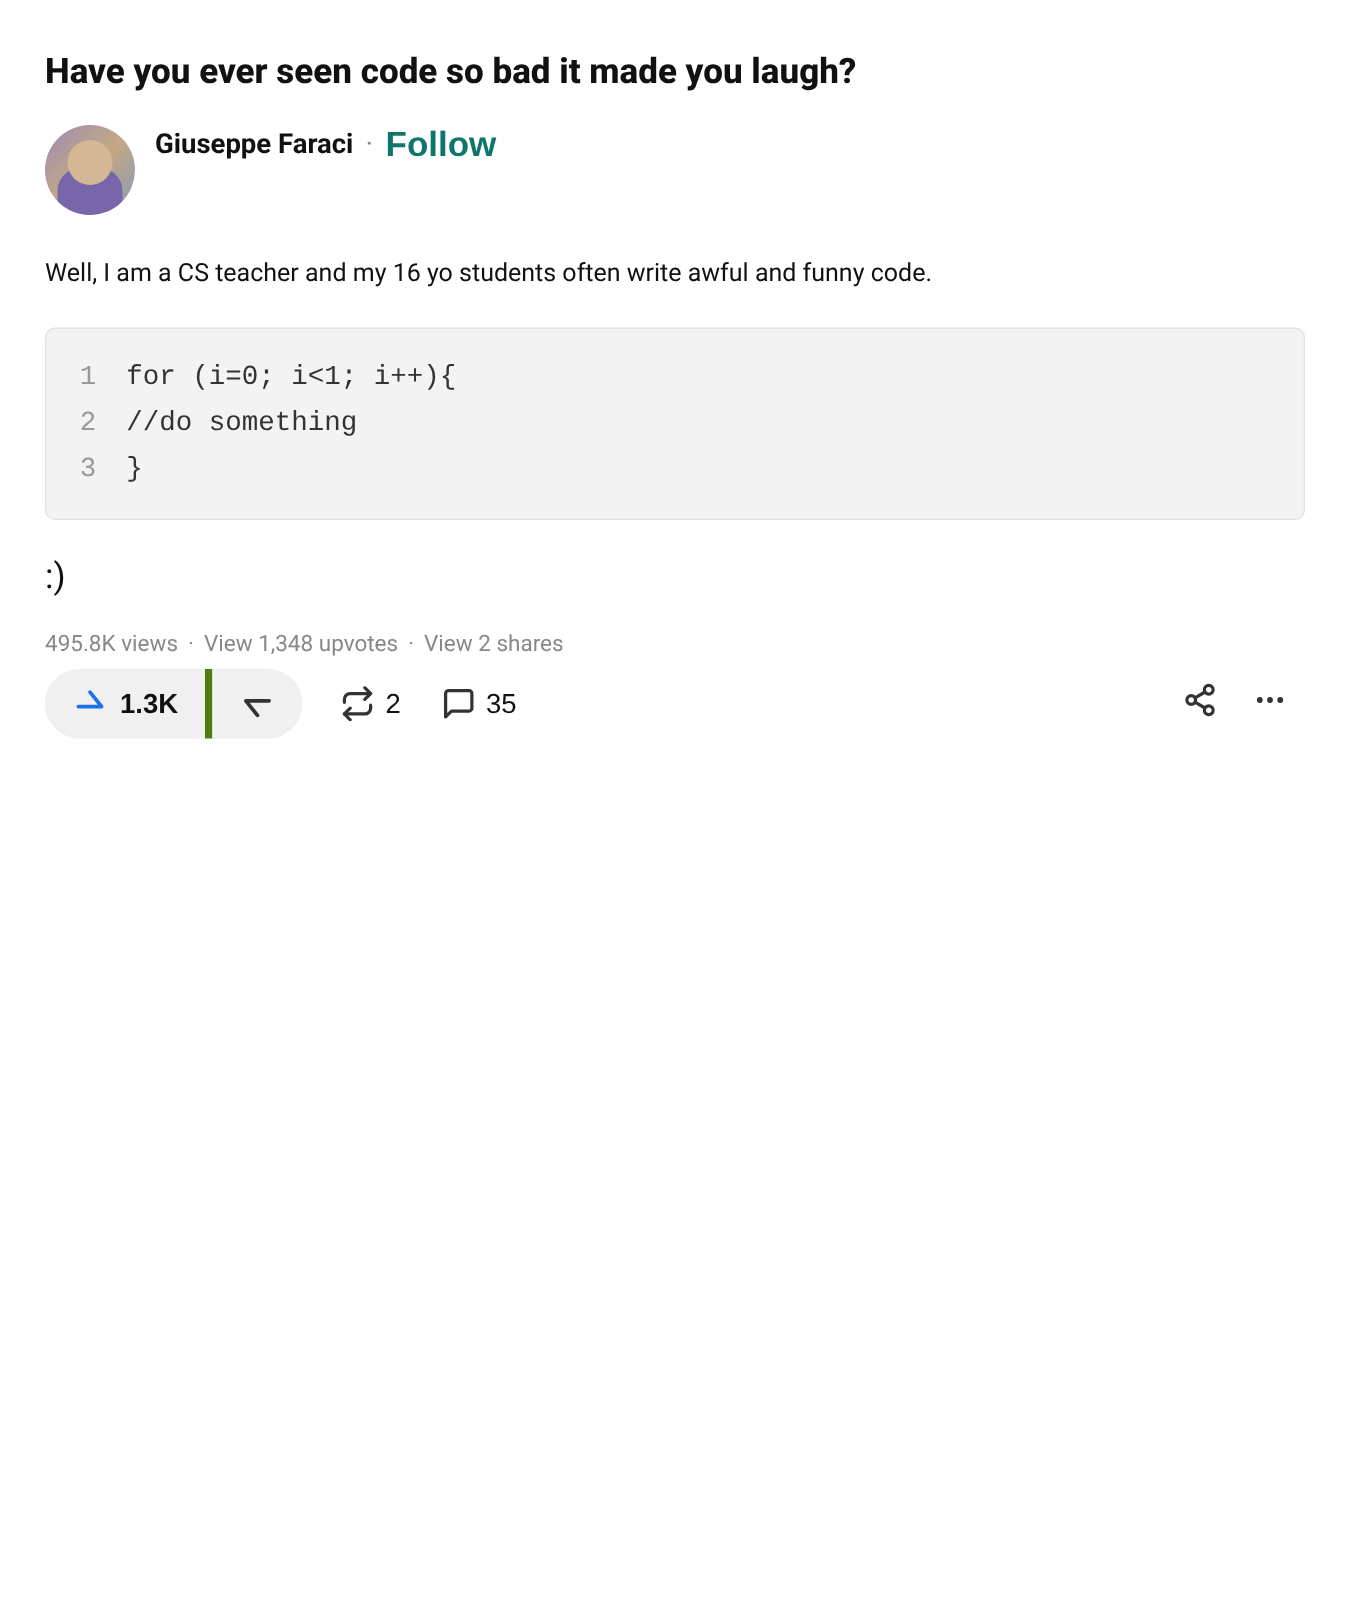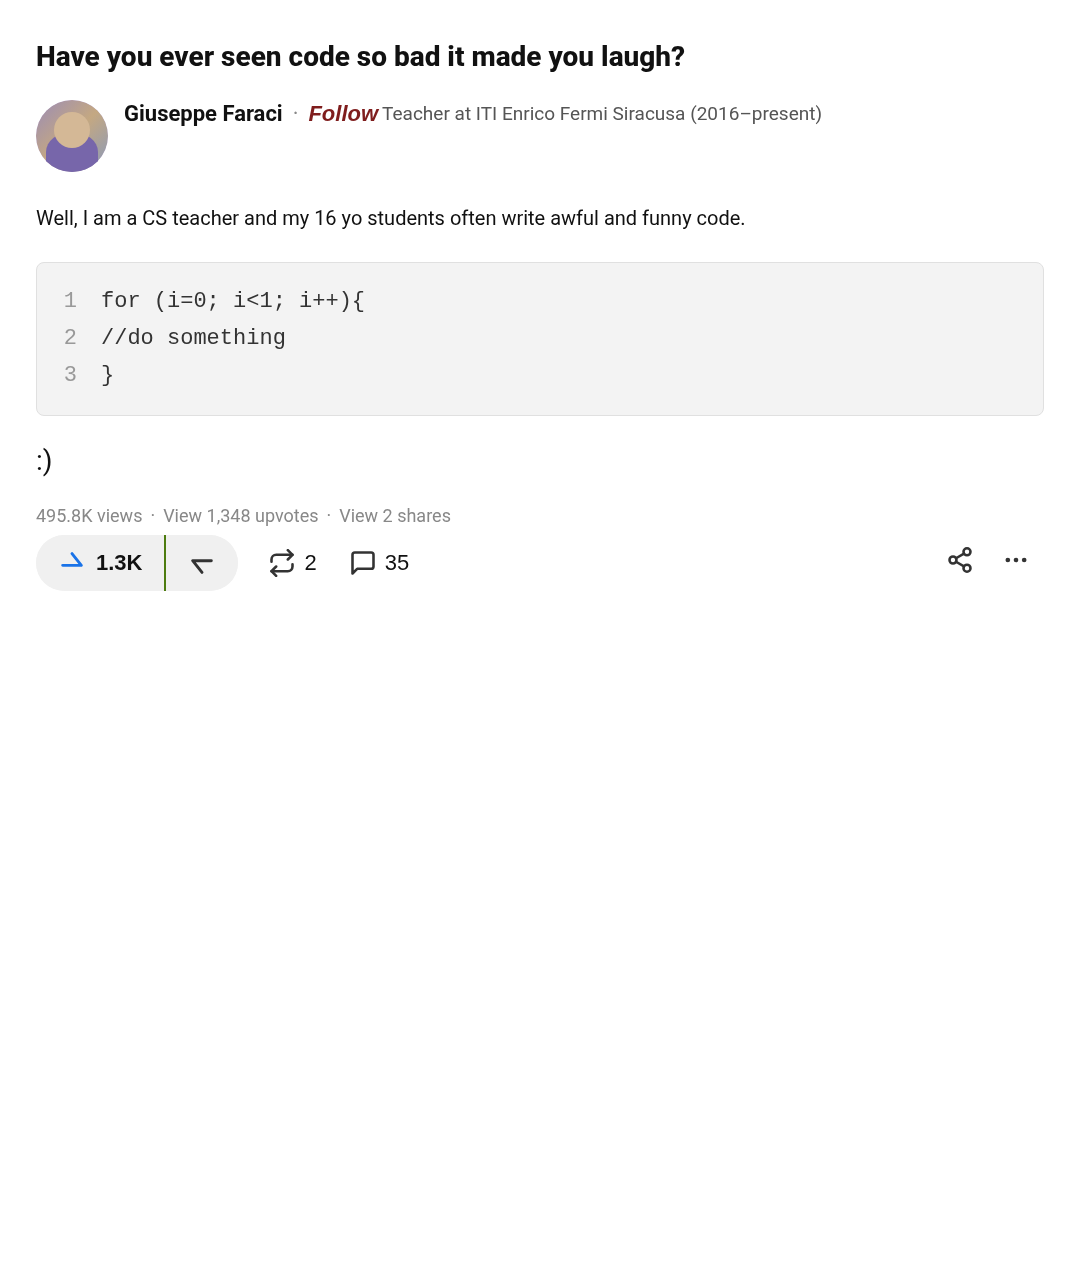--- a/index.html
+++ b/index.html
@@ -91,28 +91,27 @@
       font-weight: 700;
       color: #111111;
     }
 
     .dot-separator {
       font-size: 22px;
       color: #888888;
     }
 
     .follow-btn {
-      font-size: 22px;
+      font-size: 28px;
       font-weight: 600;
-      color: #7f1d1d;
+      color: #0f766e;
       background: none;
       border: none;
       cursor: pointer;
       padding: 0;
-      font-style: italic;
     }
 
     .author-meta {
       font-size: 19px;
       color: #555555;
       line-height: 1.5;
     }
 
     .updated-meta {
       font-size: 19px;
@@ -206,21 +205,21 @@
       display: flex;
       align-items: center;
       gap: 10px;
       background: #f0f0f0;
       border: none;
       cursor: pointer;
       padding: 14px 22px;
       font-size: 22px;
       font-weight: 600;
       color: #111111;
-      border-right: 2px solid #4d7c0f;
+      border-right: 6px solid #4d7c0f;
       border-radius: 50px 0 0 50px;
     }
 
     .upvote-count {
       font-size: 22px;
       font-weight: 600;
     }
 
     .downvote-btn {
       display: flex;
@@ -315,21 +314,20 @@
 <div class="author-row">
   <div class="avatar">
     <div class="avatar-img"></div>
   </div>
   <div class="author-info">
     <div class="author-name-row">
       <span class="author-name">Giuseppe Faraci</span>
       <span class="dot-separator">·</span>
       <button class="follow-btn">Follow</button>
     </div>
-    <span class="author-meta">Teacher at ITI Enrico Fermi Siracusa (2016–present)</span>
   </div>
 </div>
 
 <div class="answer-body">
   <p>Well, I am a CS teacher and my 16 yo students often write awful and funny code.</p>
 </div>
 
 <div class="code-block">
   <div class="code-line">
     <span class="line-number">1</span>

